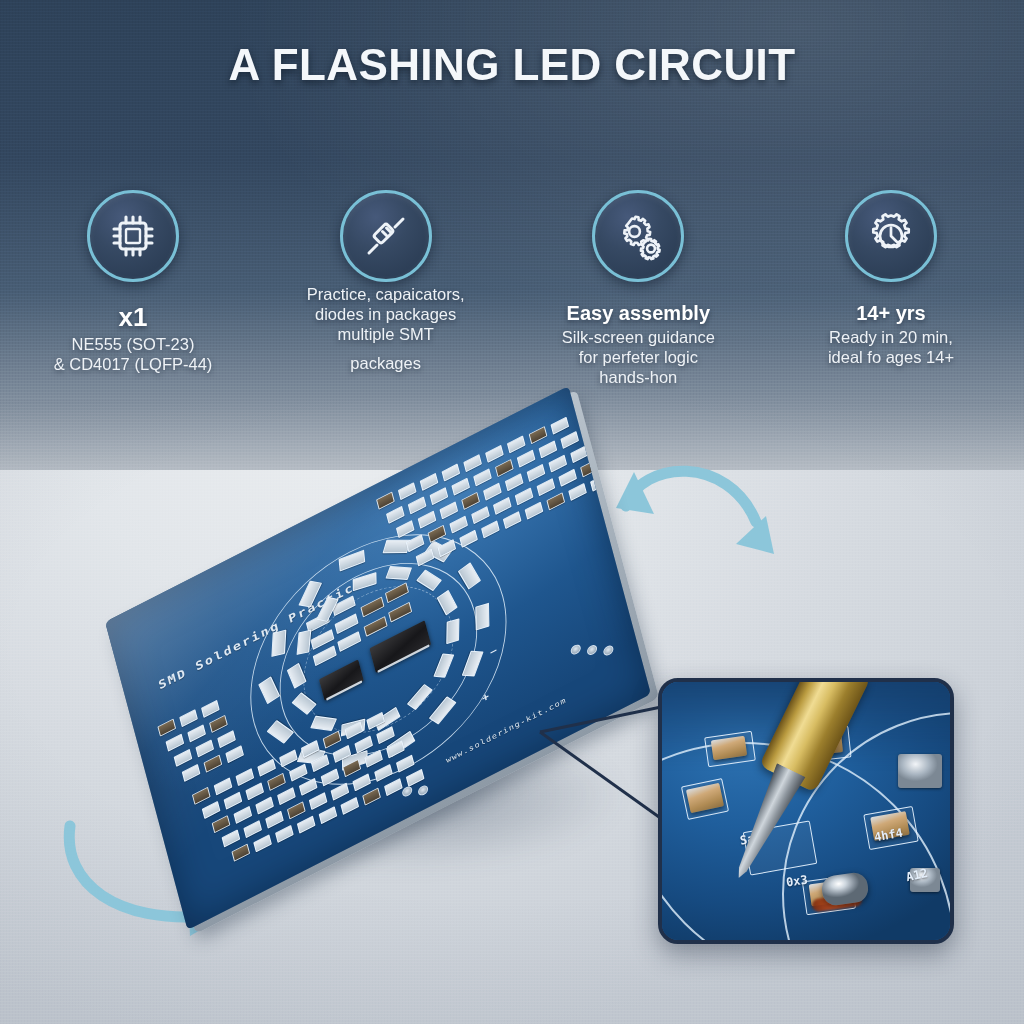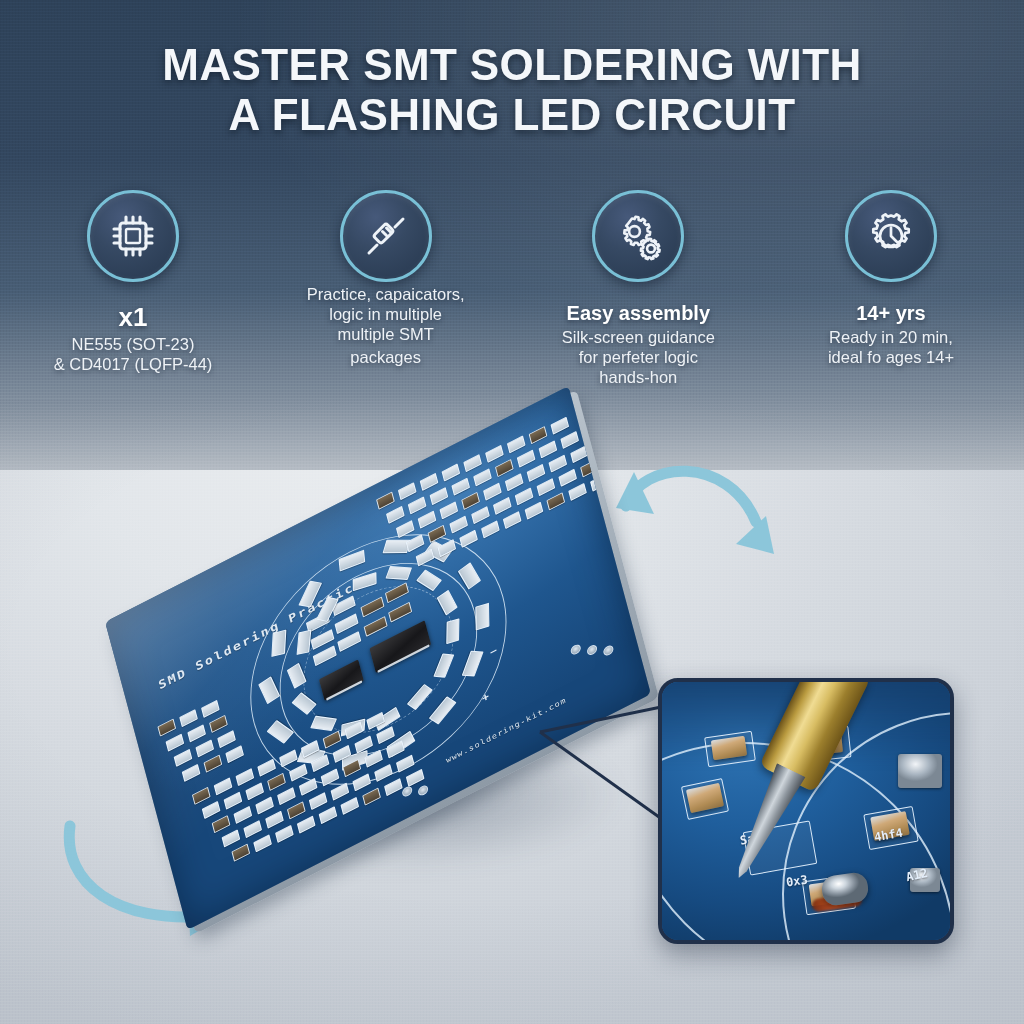--- a/index.html
+++ b/index.html
@@ -217,21 +217,20 @@
 <div id="stage">
 
   <div class="bg-base"></div>
   <div class="bg-floor"></div>
   <div class="bg-top"></div>
   <div class="bg-top-sheen"></div>
   <div class="bg-floor-vig"></div>
   <div class="bg-noise"></div>
 
   <div class="title">
-    <span class="ln">MASTER SMT SOLDERING WITH</span>
     <span class="ln">A FLASHING LED CIRCUIT</span>
   </div>
 
   <div class="features">
 
     <div class="feature f0">
       <div class="fcircle">
         <span>
         <svg width="52" height="52" viewBox="0 0 52 52" fill="none" stroke="#eef3f8" stroke-width="3.1" stroke-linecap="round">
           <rect x="13" y="13" width="26" height="26" rx="3"></rect>
@@ -250,23 +249,23 @@
       <div class="fcircle">
         <span>
         <svg width="52" height="52" viewBox="0 0 52 52" fill="none" stroke="#eef3f8" stroke-width="3" stroke-linecap="round" stroke-linejoin="round">
           <path d="M9 43 17 35M43 9 35 17"></path>
           <rect x="17" y="17" width="18" height="11" rx="2.5" transform="rotate(-45 26 26)"></rect>
           <path d="M22.5 21.5 26.5 25.5M26.5 18 30.5 22"></path>
         </svg>
         </span>
       </div>
       <div class="fsub">Practice, capaicators,</div>
-      <div class="fsub" style="margin-top:0">logic in multiple</div>
+      <div class="fsub" style="margin-top:0">diodes in packages</div>
       <div class="fsub" style="margin-top:0">multiple SMT</div>
-      <div class="fsub" style="margin-top:4px">packages</div>
+      <div class="fsub" style="margin-top:10px">packages</div>
     </div>
 
     <div class="feature">
       <div class="fcircle">
         <span>
         <svg width="52" height="52" viewBox="0 0 52 52" fill="none" stroke="#eef3f8" stroke-width="2.6" stroke-linejoin="round">
           <path d="M20 8.5l2.6.6.9-2.4 3 .6.1 2.6 2.6.9 1.6-2 2.4 1.9-1.1 2.3 1.8 2 2.5-.7 1.1 2.8-2.1 1.5.3 2.7 2.5.6-.4 3-2.6.2-1.1 2.5 1.8 1.8-2.2 2.1-2.2-1.3-2.3 1.4.4 2.5-2.9.9-1.4-2.2-2.6-.1-1 2.3-2.8-1 .4-2.6-2-1.7-2.3 1.1-1.6-2.5 1.9-1.8-.5-2.6-2.5-.5.3-3 2.6-.3.9-2.5-1.9-1.7 1.9-2.3z"></path>
           <circle cx="22.5" cy="21.5" r="5.4"></circle>
           <path d="M34.5 30l1.9.4.6-1.7 2.2.4.1 1.9 1.9.6 1.1-1.4 1.7 1.4-.8 1.6 1.3 1.5 1.8-.5.8 2-1.5 1.1.2 1.9 1.8.5-.3 2.1-1.9.2-.8 1.8 1.3 1.3-1.6 1.5-1.6-1-1.6 1 .3 1.8-2.1.7-1-1.6-1.9-.1-.7 1.7-2-.8.3-1.8-1.5-1.2-1.6.8-1.2-1.8 1.4-1.3-.4-1.9-1.8-.3.2-2.2 1.9-.2.6-1.8-1.3-1.2 1.3-1.7z"></path>
           <circle cx="39" cy="38.5" r="3.9"></circle>

